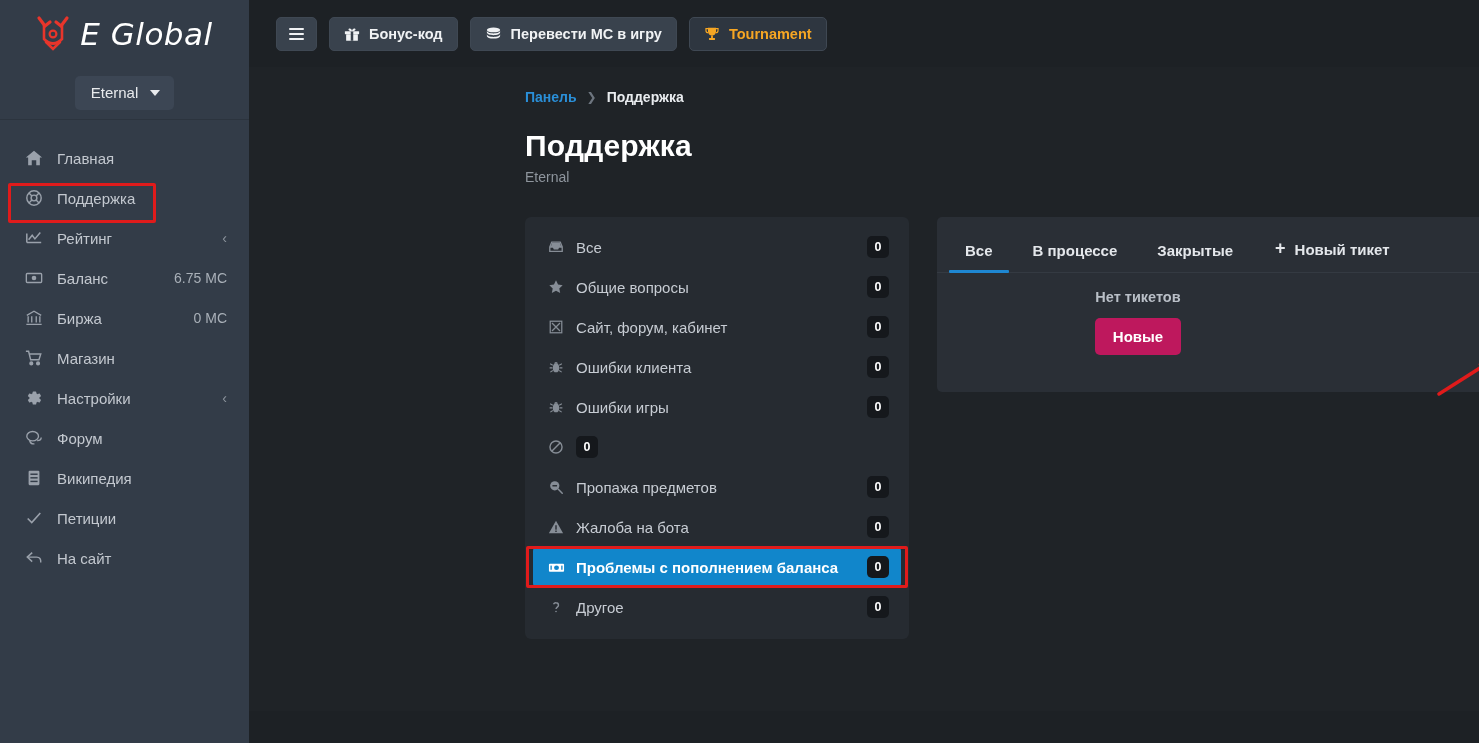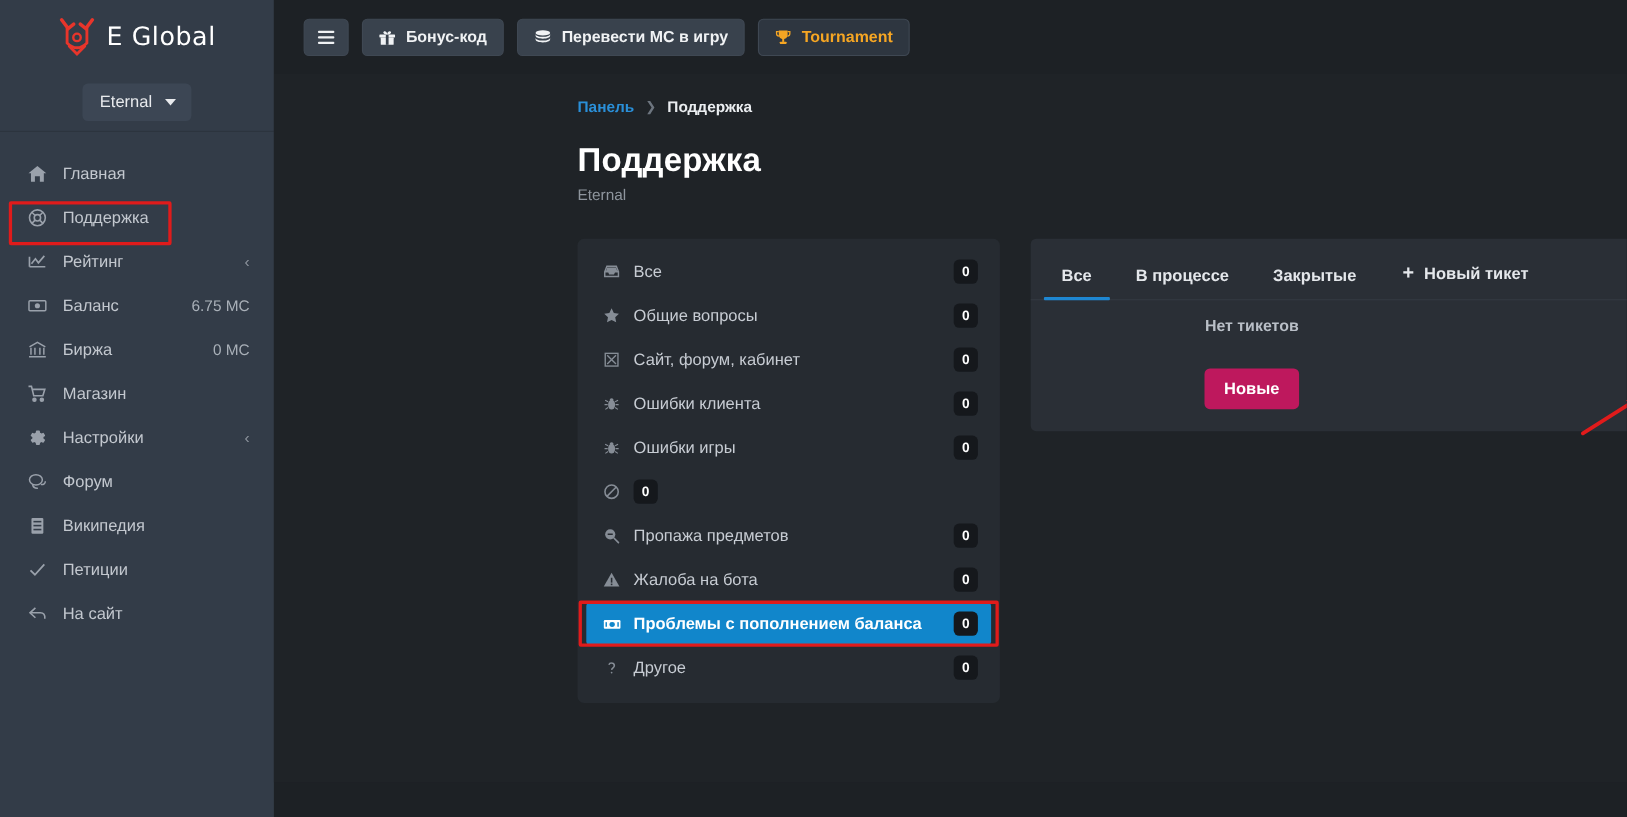--- a/index.html
+++ b/index.html
@@ -18,22 +18,22 @@
     flex: 0 0 249px;
     position: relative;
   }
   .brand {
     height: 67px;
     display: flex; align-items: center; justify-content: center;
     gap: 10px;
   }
   .brand-logo { width: 34px; height: 38px; display: block; }
   .brand-text {
-    color: #ffffff; font-size: 23px; letter-spacing: .5px;
-    font-family: "DejaVu Sans", sans-serif; font-weight: 400;
+    color: #ffffff; font-size: 31px; letter-spacing: .5px;
+    font-family: "DejaVu Sans", sans-serif; font-weight: 400; font-style: italic;
   }
 
   .server-row {
     height: 53px; display: flex; align-items: center; justify-content: center;
     border-bottom: 1px solid #2c343e;
   }
   .server-select {
     background: #3c4654; border: none; border-radius: 5px;
     color: #e8eaed; font-size: 15px;
     padding: 8px 14px 9px 16px;
@@ -165,21 +165,21 @@
   }
   .ttab.newtkt { display: flex; align-items: center; gap: 9px; padding-left: 22px; }
   .plus-ico { font-size: 18px; font-weight: bold; line-height: 1; position: relative; top: -1px; }
 
   .ticket-body {
     height: 118px;
     display: flex; flex-direction: column; align-items: center;
     padding-top: 16px;
     padding-right: 140px;
   }
-  .empty-text { color: #b9bfc7; font-size: 14.5px; font-weight: bold; margin-bottom: 30px; }
+  .empty-text { color: #b9bfc7; font-size: 14.5px; font-weight: bold; margin-bottom: 13px; }
   .new-btn {
     background: #be185d; color: #ffffff;
     border: none; border-radius: 5px;
     font-size: 15px; font-weight: bold;
     padding: 10px 18px; cursor: pointer;
     font-family: "Liberation Sans", sans-serif;
   }
 
   
   .anno-arrow { position: absolute; left: 1186px; top: 352px; z-index: 50; pointer-events: none; }

